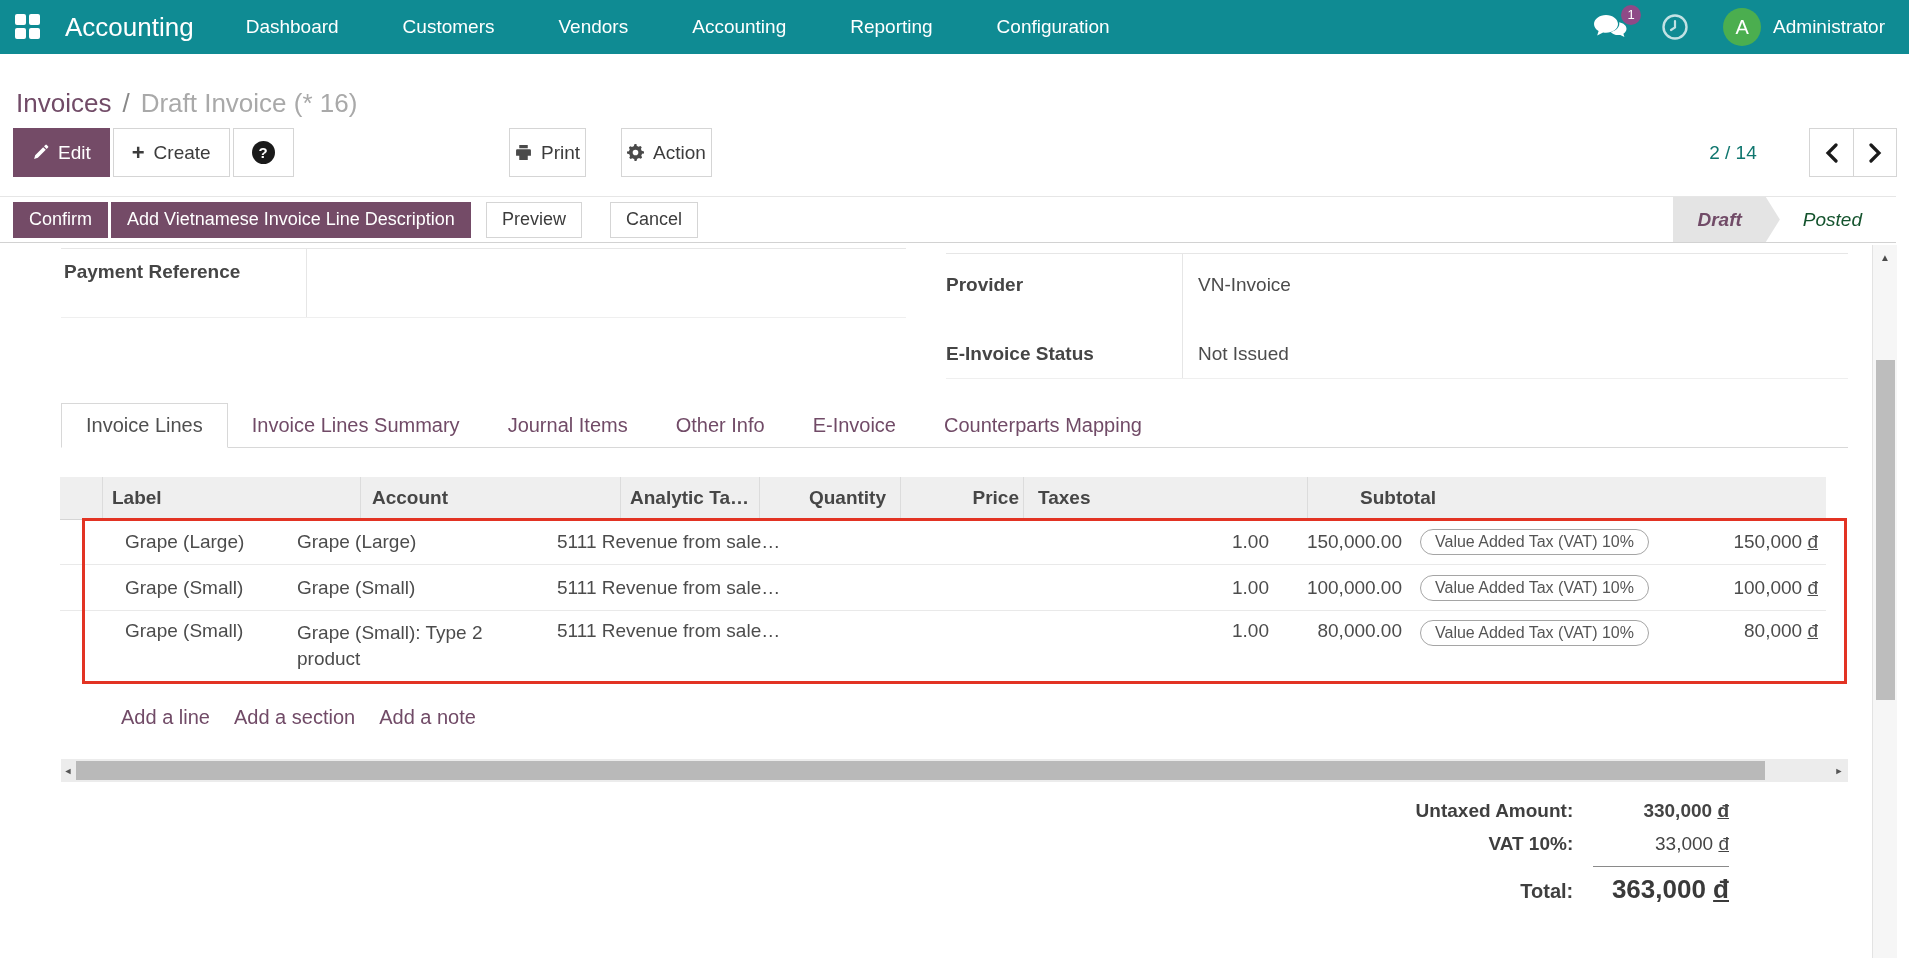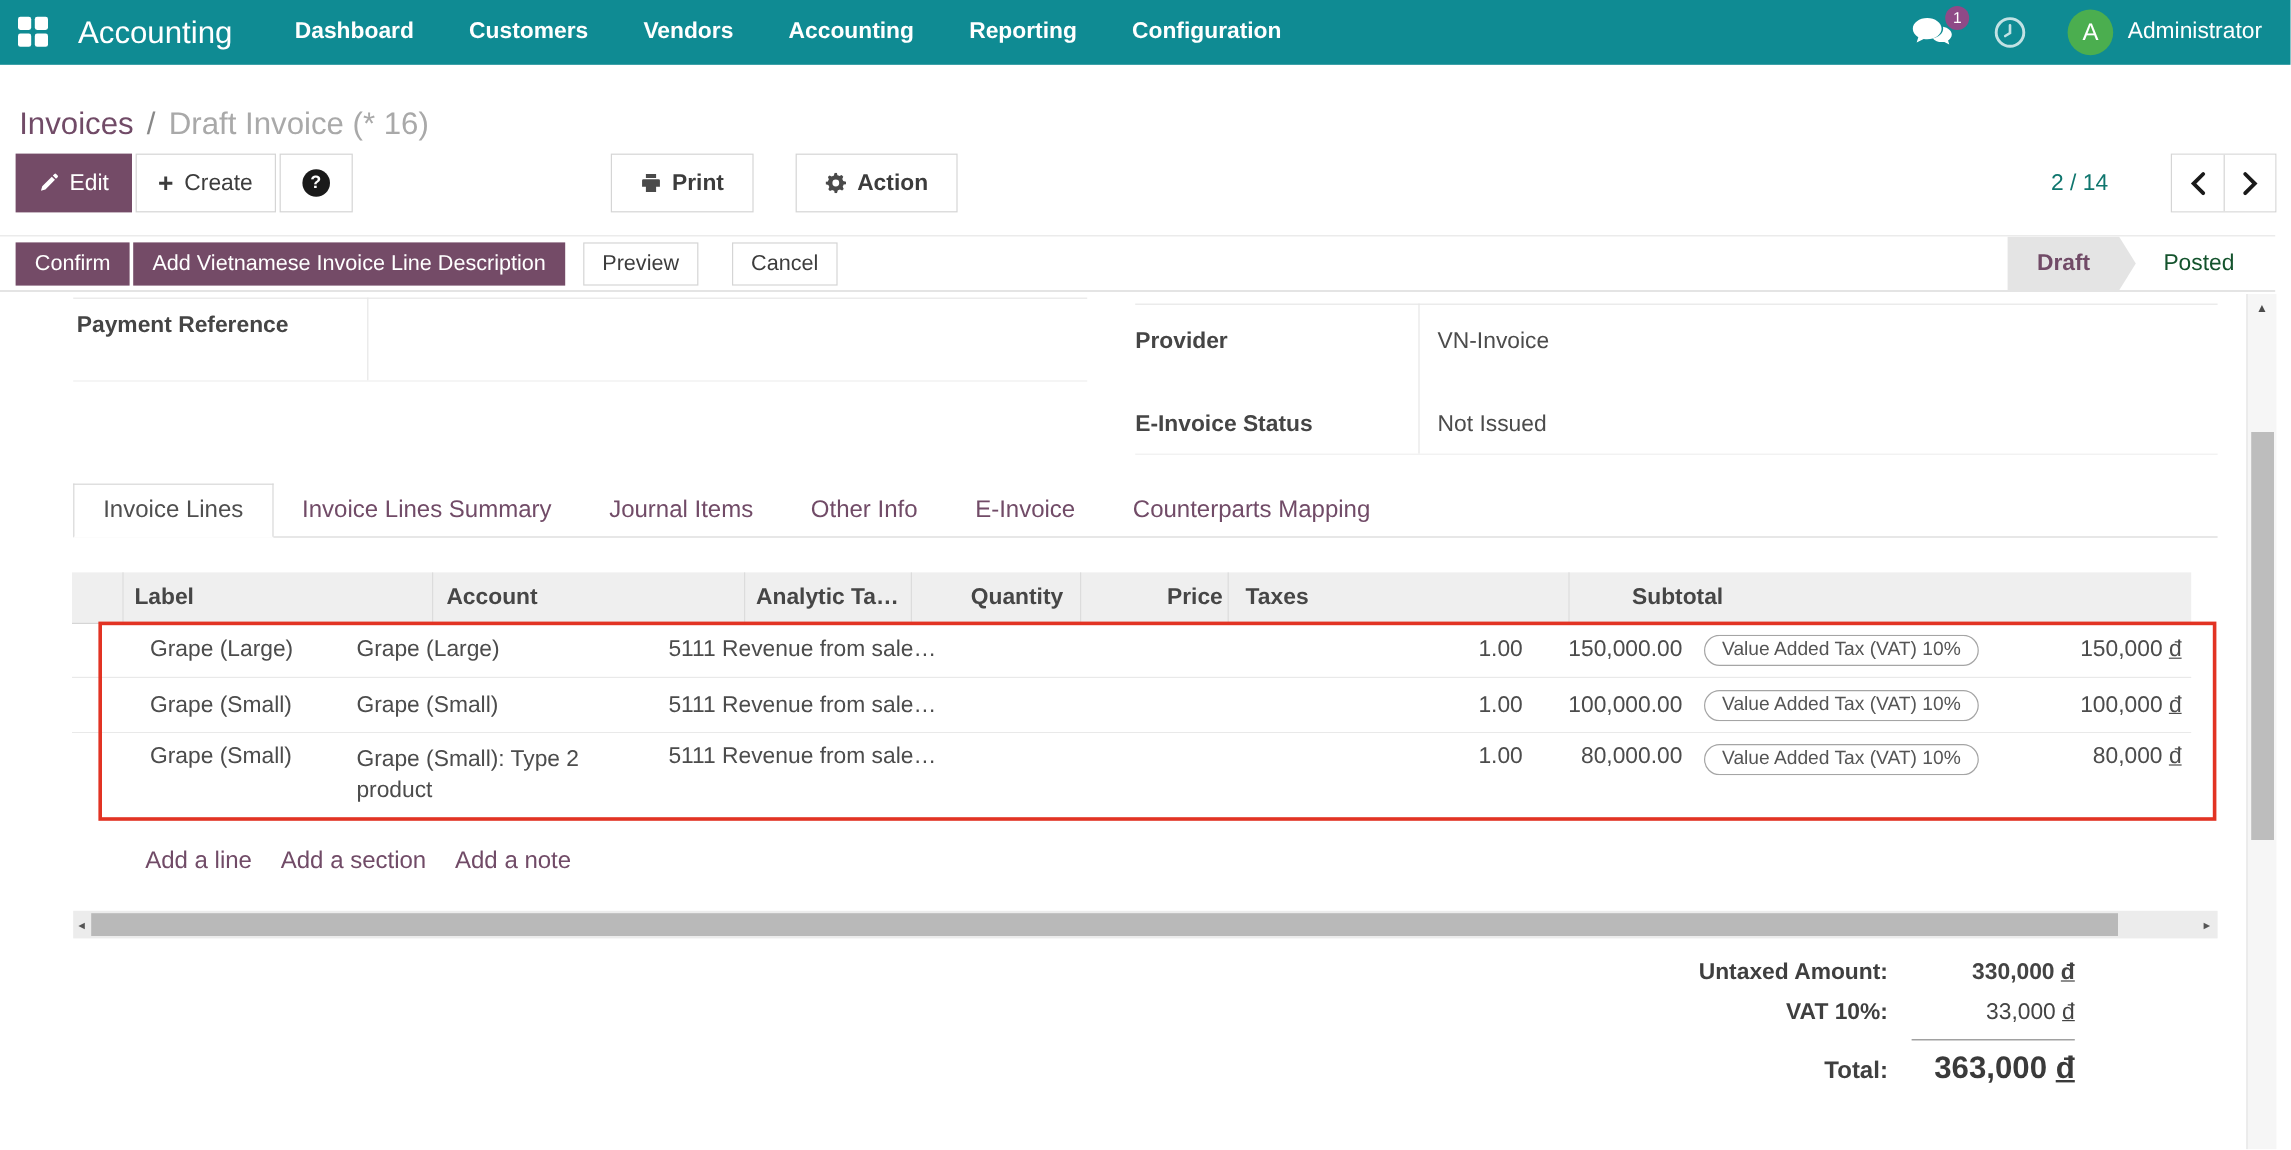--- a/index.html
+++ b/index.html
@@ -7,21 +7,21 @@
   body { font-family:"Liberation Sans", sans-serif; color:#4c4c4c; }
   .screen { position:relative; width:1909px; height:958px; background:#fff; overflow:hidden; }
 
   
   .navbar { position:absolute; top:0; left:0; width:1909px; height:54px;
             background:#0f8b93; color:#fff; display:flex; align-items:center; padding:0 24px 0 15px; }
   .apps-icon { width:26px; height:26px; display:grid; grid-template-columns:11px 11px; grid-template-rows:11px 11px;
                gap:3px; margin-right:24px; cursor:pointer; }
   .apps-icon span { background:#fff; border-radius:2px; }
   .app-name { font-size:26px; font-weight:400; margin-right:52px; cursor:pointer; white-space:nowrap; }
-  .nav-menu { display:flex; gap:46px; font-size:19px;font-weight:bold; }
+  .nav-menu { display:flex; gap:64px; font-size:19px; }
   .nav-item { cursor:pointer; white-space:nowrap; }
   .nav-right { margin-left:auto; display:flex; align-items:center; gap:34px; }
   .chat-wrap { position:relative; cursor:pointer; }
   .nav-badge { position:absolute; top:-9px; right:-14px; background:#8f4a87; color:#fff; border-radius:10px;
                min-width:20px; height:20px; line-height:20px; text-align:center; font-size:13px; padding:0 4px; }
   .clock-btn { cursor:pointer; display:flex; }
   .user-menu { display:flex; align-items:center; gap:12px; cursor:pointer; }
   .avatar { width:38px; height:38px; border-radius:50%; background:#4bae4f; color:#fff;
             display:flex; align-items:center; justify-content:center; font-size:20px; }
   .user-name { font-size:19px; }
@@ -33,39 +33,39 @@
   .crumb-current { color:#a9a9a9; }
 
   
   .btn { display:inline-flex; align-items:center; justify-content:center; gap:9px; font-size:19px;
          border:1px solid transparent; background:#fff; color:#3c3c3c; cursor:pointer; white-space:nowrap; }
   .btn.white { border-color:#d5d5d5; }
   .btn.purple { background:#744b67; color:#fff; }
   .ctrl-row { position:absolute; top:128px; left:13px; height:49px; display:flex; gap:3px; }
   .ctrl-row .btn { height:49px; padding:0 18px; }
   .ctrl-row2 { position:absolute; top:128px; left:509px; height:49px; display:flex; gap:35px; }
-  .ctrl-row2 .btn { height:49px; padding:0 24px;font-weight:bold; }
+  .ctrl-row2 .btn { height:49px; padding:0 5px; }
   .help-circle { width:23px; height:23px; background:#1a1a1a; color:#fff; border-radius:50%;
                  display:flex; align-items:center; justify-content:center; font-size:15px; font-weight:700; }
   .plus-glyph { font-size:22px; font-weight:700; line-height:1; }
   .pager { position:absolute; top:128px; left:1690px; height:49px; display:flex; align-items:center; }
   .pager-value { width:86px; text-align:center; font-size:19px; color:#0f766e; margin-right:33px; cursor:pointer; }
   .pager-group { display:flex; border:1px solid #d5d5d5; height:49px; }
   .pager-btn { width:43px; display:flex; align-items:center; justify-content:center; cursor:pointer; background:#fff; }
   .pager-btn + .pager-btn { border-left:1px solid #d5d5d5; }
 
   
   .statusbar { position:absolute; top:196px; left:0; width:1896px; height:47px; background:#fff;
                border-top:1px solid #e6e6e6; border-bottom:1px solid #d2d2d2;
                display:flex; align-items:center; padding-left:13px; }
   .statusbar .btn { height:36px; padding:0 15px; font-size:18px; }
   .sb-gap { width:3px; }
   .sb-gap2 { width:15px; }
   .sb-gap3 { width:28px; }
-  .status-widget { margin-left:auto; margin-right:28px; display:flex; align-items:center; height:45px; font-size:19px; }
+  .status-widget { margin-left:auto; margin-right:28px; display:flex; align-items:center; height:45px; font-size:19px;font-style:italic; }
   .state-draft { background:#e4e4e4; color:#714b67; font-weight:700; height:45px; line-height:45px;
                  padding:0 38px 0 25px; cursor:pointer;
                  clip-path:polygon(0 0, calc(100% - 14px) 0, 100% 50%, calc(100% - 14px) 100%, 0 100%); }
   .state-posted { color:#14532d; height:45px; line-height:45px; padding:0 6px 0 23px; cursor:pointer; }
 
   
   .gline { position:absolute; background:#e6e6e6; }
   .flabel { position:absolute; font-size:19px; font-weight:700; color:#454545; white-space:nowrap; }
   .fvalue { position:absolute; font-size:19px; color:#4c4c4c; white-space:nowrap; }
 

